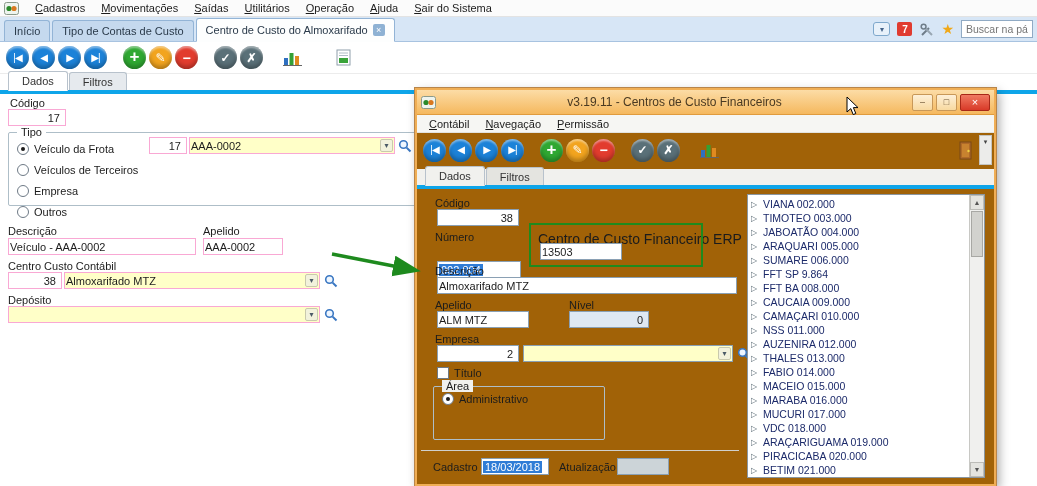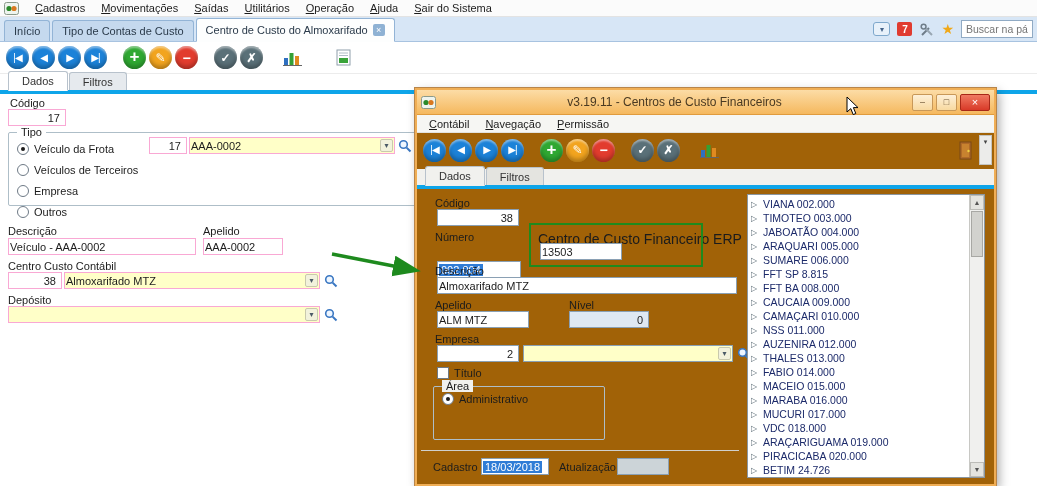--- a/index.html
+++ b/index.html
@@ -408,21 +408,21 @@
         <div class="tree-item">
         <span class="tri">▷</span>
         <span class="tlabel">ARAQUARI 005.000</span>
       </div>
         <div class="tree-item">
         <span class="tri">▷</span>
         <span class="tlabel">SUMARE 006.000</span>
       </div>
         <div class="tree-item">
         <span class="tri">▷</span>
-        <span class="tlabel">FFT SP 8.815</span>
+        <span class="tlabel">FFT SP 9.864</span>
       </div>
         <div class="tree-item">
         <span class="tri">▷</span>
         <span class="tlabel">FFT BA 008.000</span>
       </div>
         <div class="tree-item">
         <span class="tri">▷</span>
         <span class="tlabel">CAUCAIA 009.000</span>
       </div>
         <div class="tree-item">
@@ -464,21 +464,21 @@
         <div class="tree-item">
         <span class="tri">▷</span>
         <span class="tlabel">ARAÇARIGUAMA 019.000</span>
       </div>
         <div class="tree-item">
         <span class="tri">▷</span>
         <span class="tlabel">PIRACICABA 020.000</span>
       </div>
         <div class="tree-item">
         <span class="tri">▷</span>
-        <span class="tlabel">BETIM 24.726</span>
+        <span class="tlabel">BETIM 021.000</span>
       </div>
       </div>
     <div class="scrollbar">
       <div class="sb-btn">▲</div>
       <div class="sb-thumb"></div>
       <div class="sb-btn down">▼</div>
     </div>
   </div>
 </div>
 

